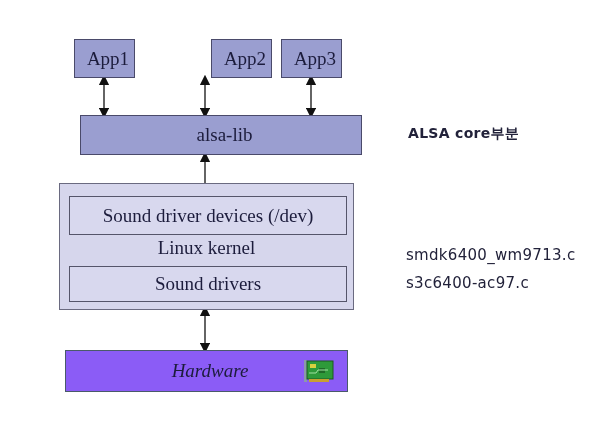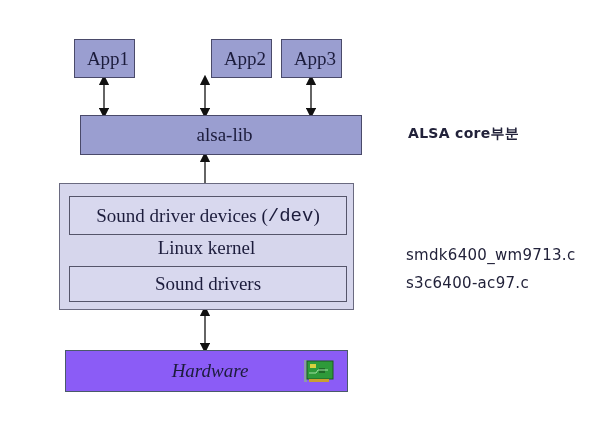--- a/index.html
+++ b/index.html
@@ -8,21 +8,21 @@
   .app { background:#9a9ed0; border:1.5px solid #4a4a6a; font-size:19px; width:61px; height:39px; top:39px; }
   #app1 { left:74px; }
   #app2 { left:175px;margin-left:36px; }
   #app3 { left:281px; }
   #alsa { left:80px; top:115px; width:282px; height:40px; background:#9a9ed0; border:1.5px solid #4a4a6a; font-size:19px; }
   #kernel { left:59px; top:183px; width:295px; height:127px; background:#d6d6ec; border:1.5px solid #6a6a80; }
   .inner { position:absolute; box-sizing:border-box; left:9px; width:278px; background:#d8d8ee; border:1.5px solid #55556a; display:flex; align-items:center; justify-content:center; font-size:19px; color:#1c1c3c; font-family:"Liberation Serif", serif; }
   #devices { top:12px; height:39px; }
   #drivers { top:82px; height:36px; }
   #kernel-label { position:absolute; left:0; right:0; top:53px; text-align:center; font-size:19px; color:#1c1c3c; font-family:"Liberation Serif", serif; }
-  .mono { font-family:Liberation Mono, monospace; }
+  .mono { font-family:Liberation Serif, serif; }
   #hw { left:65px; top:350px; width:283px; height:42px; background:#8b5cf6; border:1.5px solid #4a5a6a; font-size:19px;font-style:italic; }
   #hw-icon { position:absolute; right:13px; top:8px; width:30px; height:24px; }
   .note { position:absolute; font-family:"DejaVu Sans", sans-serif; color:#22223a; font-size:15px; letter-spacing:0.3px; }
   #note-core { left:408px; top:125px; font-weight:bold; font-size:14px; }
   #note-files1 { left:406px; top:226px;margin-top:48px; }
   #note-files2 { left:406px; top:246px; }
   svg.arrows { position:absolute; left:0; top:0; width:600px; height:434px; pointer-events:none; }
 </style>
 </head>
 <body>

